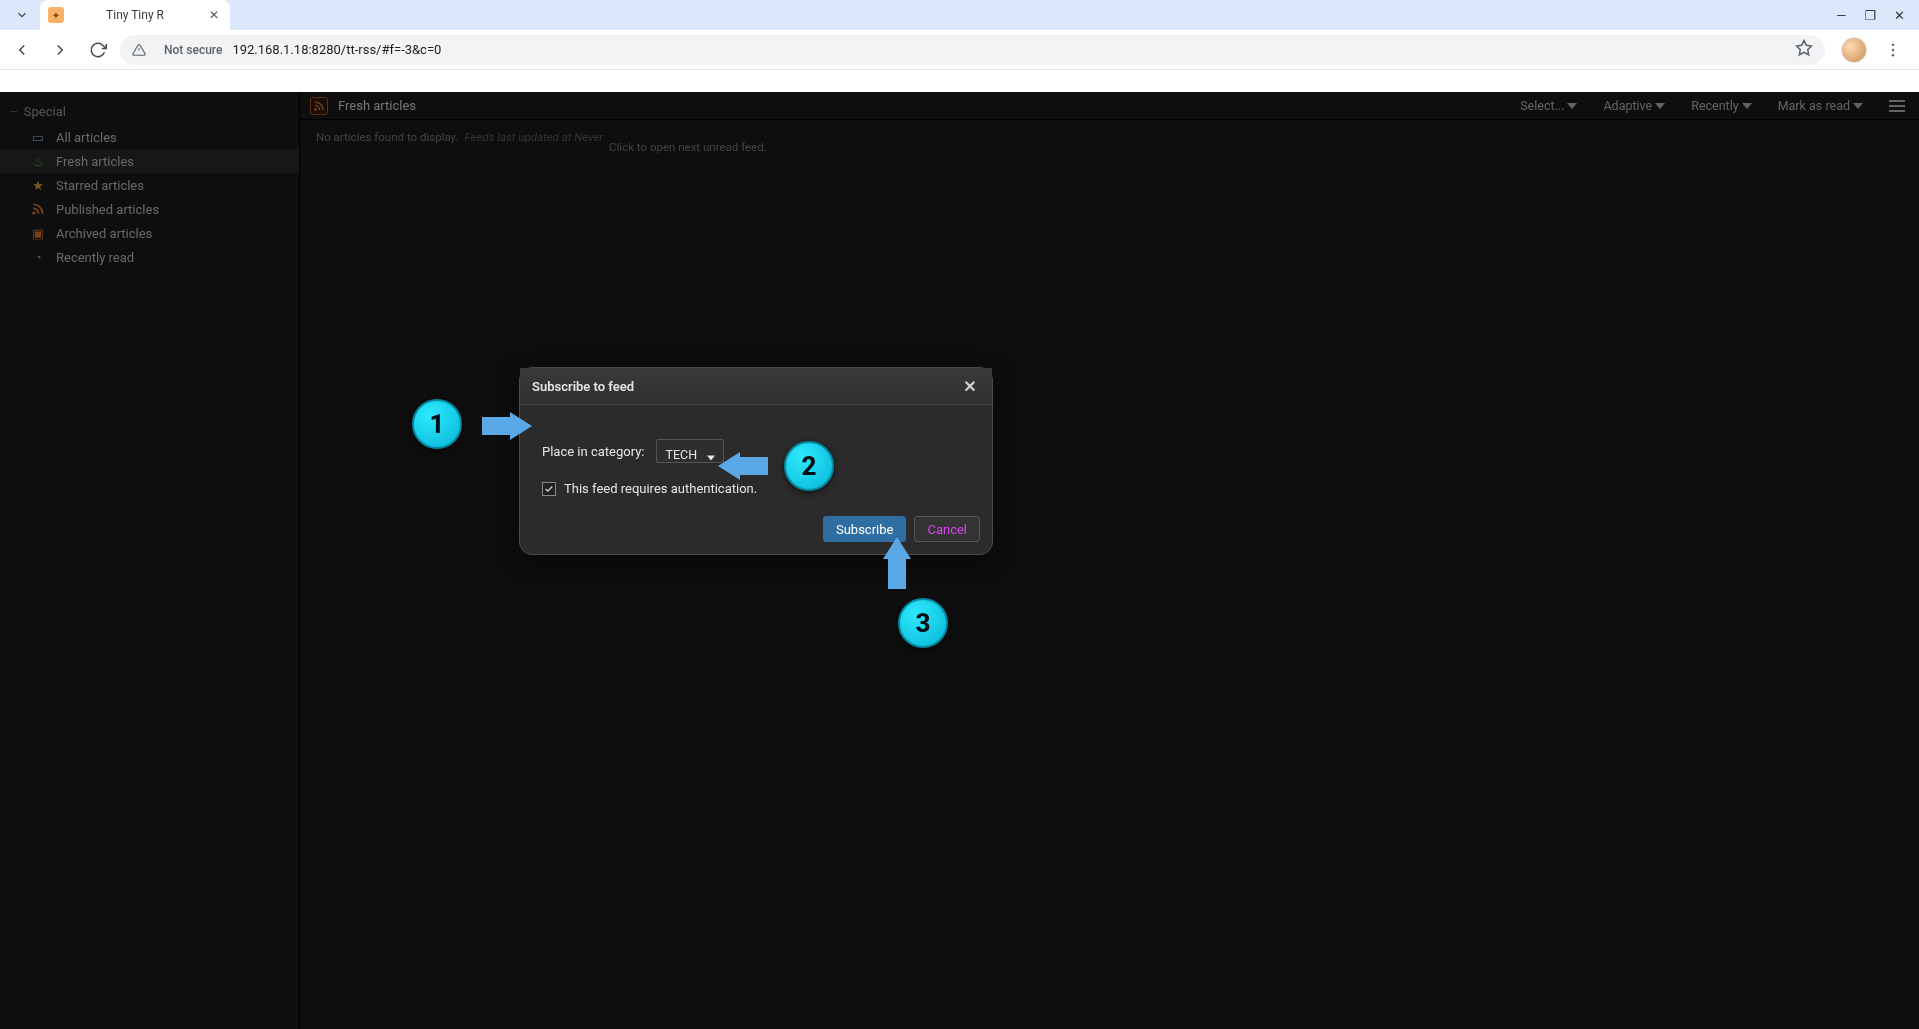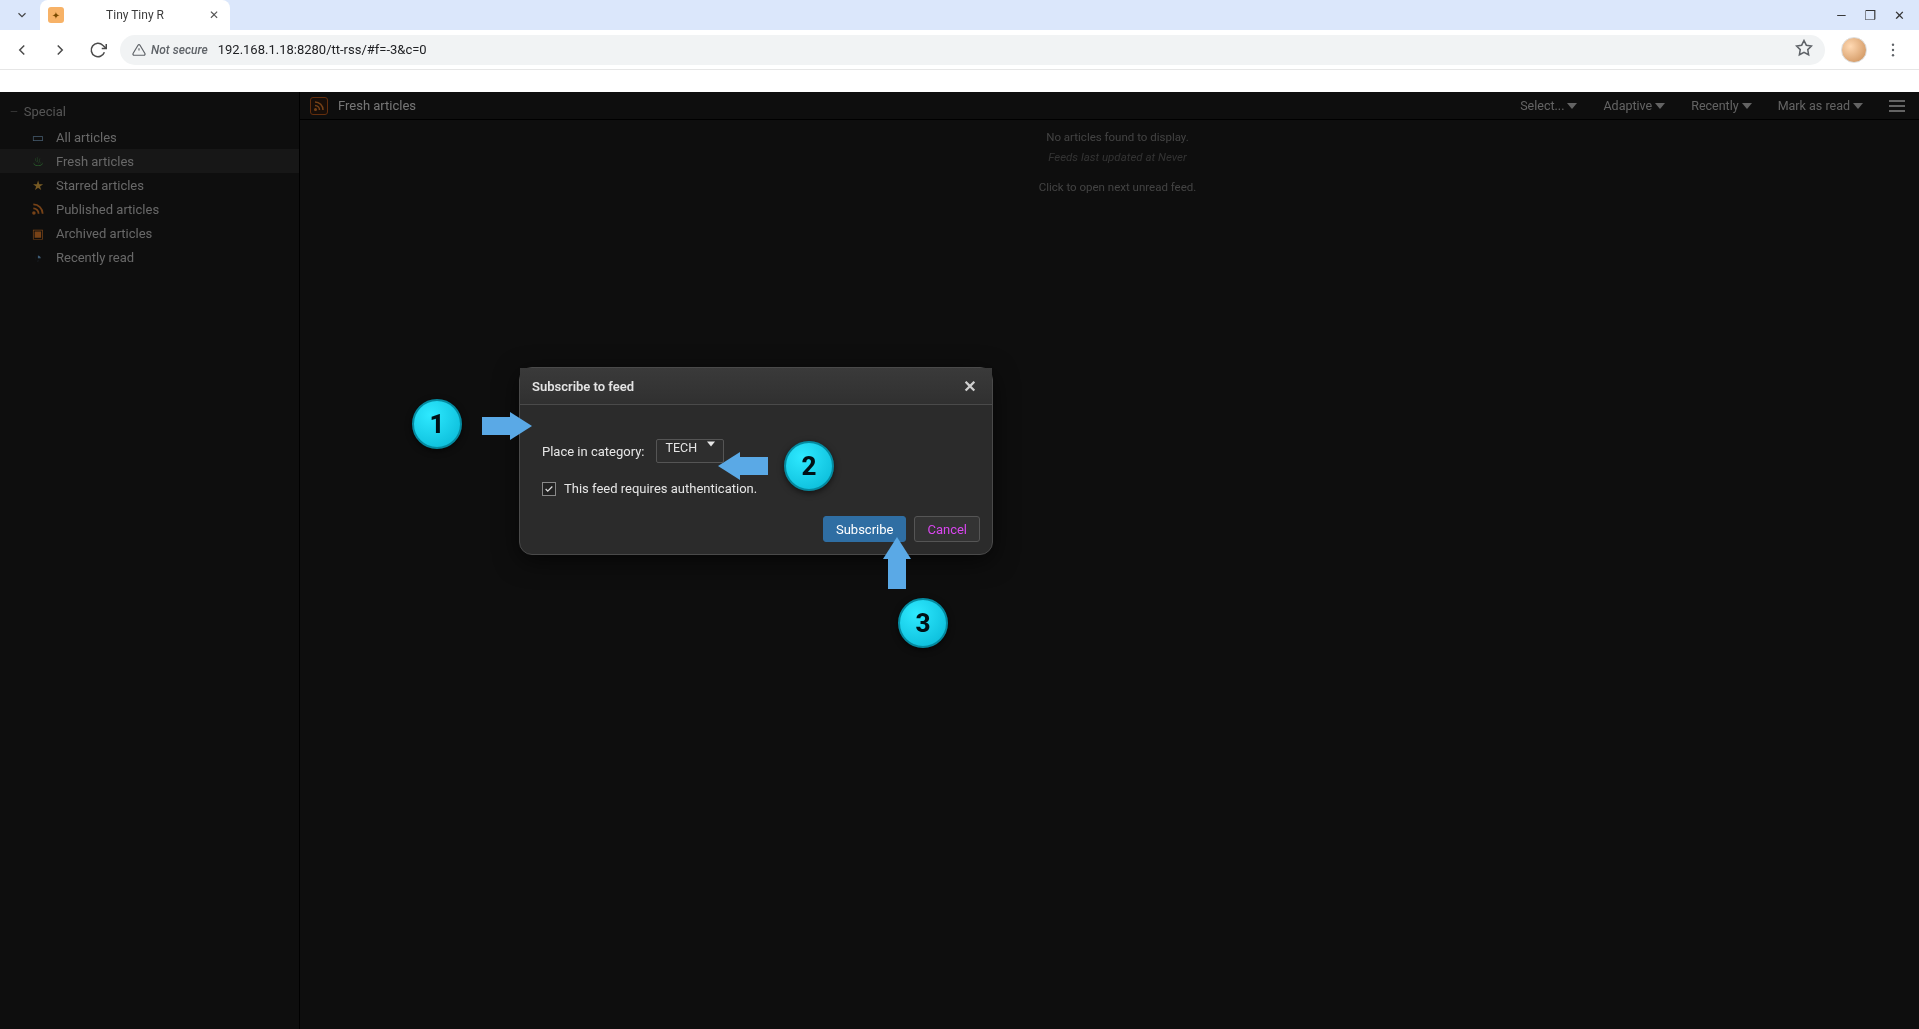--- a/index.html
+++ b/index.html
@@ -33,21 +33,21 @@
   .tool-btn {
     width:32px; height:32px; border-radius:50%; display:flex; align-items:center; justify-content:center;
     color:#4b4b4b;
   }
   .tool-btn svg { width:18px; height:18px; }
   .omnibox {
     flex:1; height:30px; background:#f1f3f4; border-radius:15px; display:flex; align-items:center;
     padding:0 12px; gap:10px; font-size:13px; color:#555;
   }
   .sec-chip {
-    display:flex; align-items:center; gap:5px; font-size:12px; color:#5f6368; font-weight:500;font-style:italic;
+    display:flex; align-items:center; gap:18px; font-size:12px; color:#5f6368; font-weight:500;
   }
   .sec-chip svg { width:14px; height:14px; }
   .url { color:#202124; }
   .omni-right { margin-left:auto; display:flex; align-items:center; gap:12px; color:#5f6368; }
   .omni-right svg { width:18px; height:18px; }
   .toolbar-end { display:flex; align-items:center; gap:10px; padding-left:10px; }
   .avatar { width:26px; height:26px; border-radius:50%; background: radial-gradient(circle at 35% 35%, #ffd9b3, #c98b53); border:1px solid #ddd; }
   .blank-strip { height:22px; background:#fff; }
 
   
@@ -88,21 +88,21 @@
   .fh-spacer { flex:1; }
   .fh-menu { display:flex; align-items:center; gap:18px; font-size:12.5px; color:#b5b5b5; }
   .fh-drop { display:flex; align-items:center; gap:3px; padding:2px 4px; }
   .fh-drop svg { width:10px; height:10px; }
   .hamburger { display:flex; flex-direction:column; gap:3px; padding:4px; }
   .hamburger span { display:block; width:16px; height:2px; background:#b5b5b5; }
 
   .feed-body { flex:1; position:relative; }
   .empty-msgs {
     position:absolute; left:16px; right:0; top:10px; text-align:center; font-size:11.5px; color:#7a7a7a;
-    display:flex; flex-direction:column; gap:6px;
+    display:flex; flex-direction:row; gap:6px;
   }
   .empty-msgs .m2 { color:#5e5e5e; font-style:italic; }
   .empty-msgs .m3 { margin-top:10px; color:#7a7a7a; }
 
   
   .overlay {
     position:absolute; inset:0; background:rgba(0,0,0,0.45);
   }
   .dialog {
     position:absolute; left:519px; top:275px; width:474px;
@@ -116,21 +116,21 @@
   }
   .dlg-title .close { margin-left:auto; width:20px; height:20px; display:flex; align-items:center; justify-content:center; color:#cfcfcf; font-size:16px; }
   .dlg-body { padding:18px 22px 10px 22px; }
   .dlg-input {
     width:100%; height:26px; background:#222; border:1px solid #555; color:#e6e6e6;
     padding:0 8px; font-size:13px; border-radius:2px;
   }
   .dlg-row { display:flex; align-items:center; gap:12px; margin-top:16px; font-size:13px; color:#e6e6e6; }
   .dlg-select {
     height:24px; border:1px solid #555; background:#2e2e2e; color:#e6e6e6;
-    display:flex; align-items:flex-start; gap:10px; padding:0 8px; font-size:12.5px; border-radius:2px;
+    display:flex; align-items:flex-end; gap:10px; padding:0 8px; font-size:12.5px; border-radius:2px;
   }
   .dlg-select svg { width:8px; height:8px; }
   .dlg-check-row { display:flex; align-items:center; gap:8px; margin-top:18px; font-size:13px; color:#e6e6e6; }
   .dlg-check {
     width:14px; height:14px; border:1px solid #888; background:#222; display:flex; align-items:center; justify-content:center;
   }
   .dlg-check svg { width:10px; height:10px; }
   .dlg-actions { display:flex; justify-content:flex-end; gap:8px; padding:10px 12px 12px 12px; }
   .btn {
     height:26px; padding:0 12px; border:1px solid #555; background:#333; color:#d946ef;

